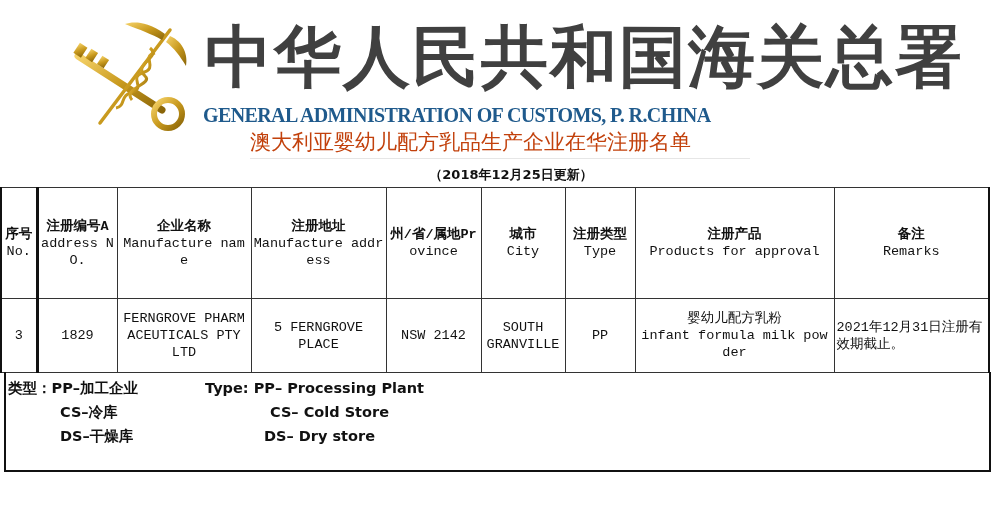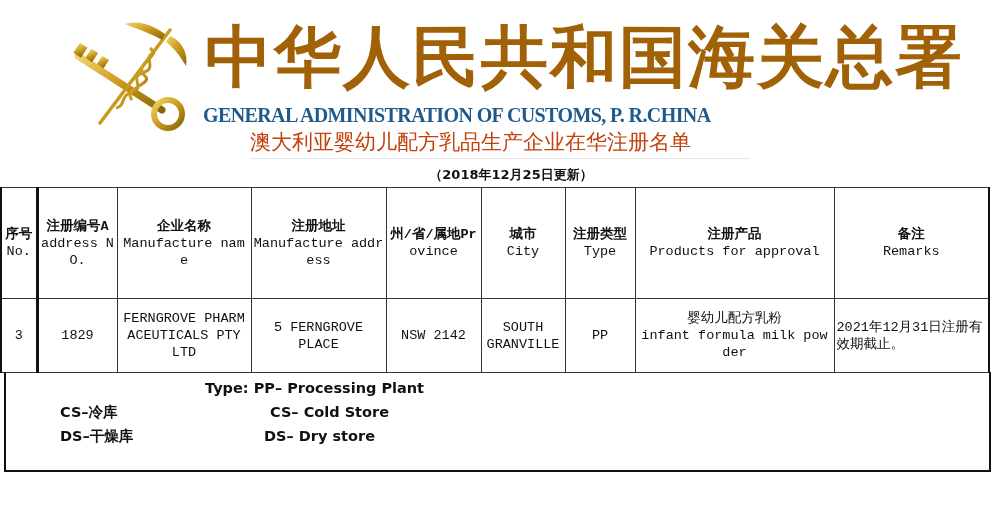--- a/index.html
+++ b/index.html
@@ -8,21 +8,21 @@
     font-family: "DejaVu Sans", "Liberation Sans", sans-serif; color: #111;
   }
   .abs { position: absolute; }
 
   
   .logo { left: 70px; top: 18px; width: 130px; height: 115px; }
   .cn-org {
     left: 205px; top: 14px; width: 680px; height: 86px;
     font-family: "DejaVu Serif", "Liberation Serif", serif;
     font-weight: bold; font-size: 67px; line-height: 86px;
-    color: #a16207; letter-spacing: 2px; white-space: nowrap;
+    color: #404040; letter-spacing: 2px; white-space: nowrap;
   }
   .en-org {
     left: 203px; top: 99px; width: 680px;
     font-family: Liberation Serif, serif;
     font-weight: bold; font-size: 20px; line-height: 32px;
     color: #1f5a8c; letter-spacing: -0.6px; white-space: nowrap;
   }
   .doc-title {
     left: 250px; top: 128px; width: 520px;
     font-size: 21px; line-height: 28px; color: #c2410c; white-space: nowrap;
@@ -138,18 +138,19 @@
     <td>
       <span style="display:block">婴幼儿配方乳粉</span>
       <span style="display:block">infant formula milk powder</span>
     </td>
     <td class="remark-cell" style="border-right:2px solid #111">2021年12月31日注册有效期截止。</td>
   </tr>
 </tbody>
   </table>
 
 <div class="abs legend-box">
+  <div class="legend-line" style="left:2px; top:6px">类型：PP–加工企业</div>
   <div class="legend-line" style="left:54px; top:30px">CS–冷库</div>
   <div class="legend-line" style="left:54px; top:54px">DS–干燥库</div>
   <div class="legend-line" style="left:199px; top:6px">Type: PP– Processing Plant</div>
   <div class="legend-line" style="left:264px; top:30px">CS– Cold Store</div>
   <div class="legend-line" style="left:258px; top:54px">DS– Dry store</div>
 </div>
 
 </body></html>

